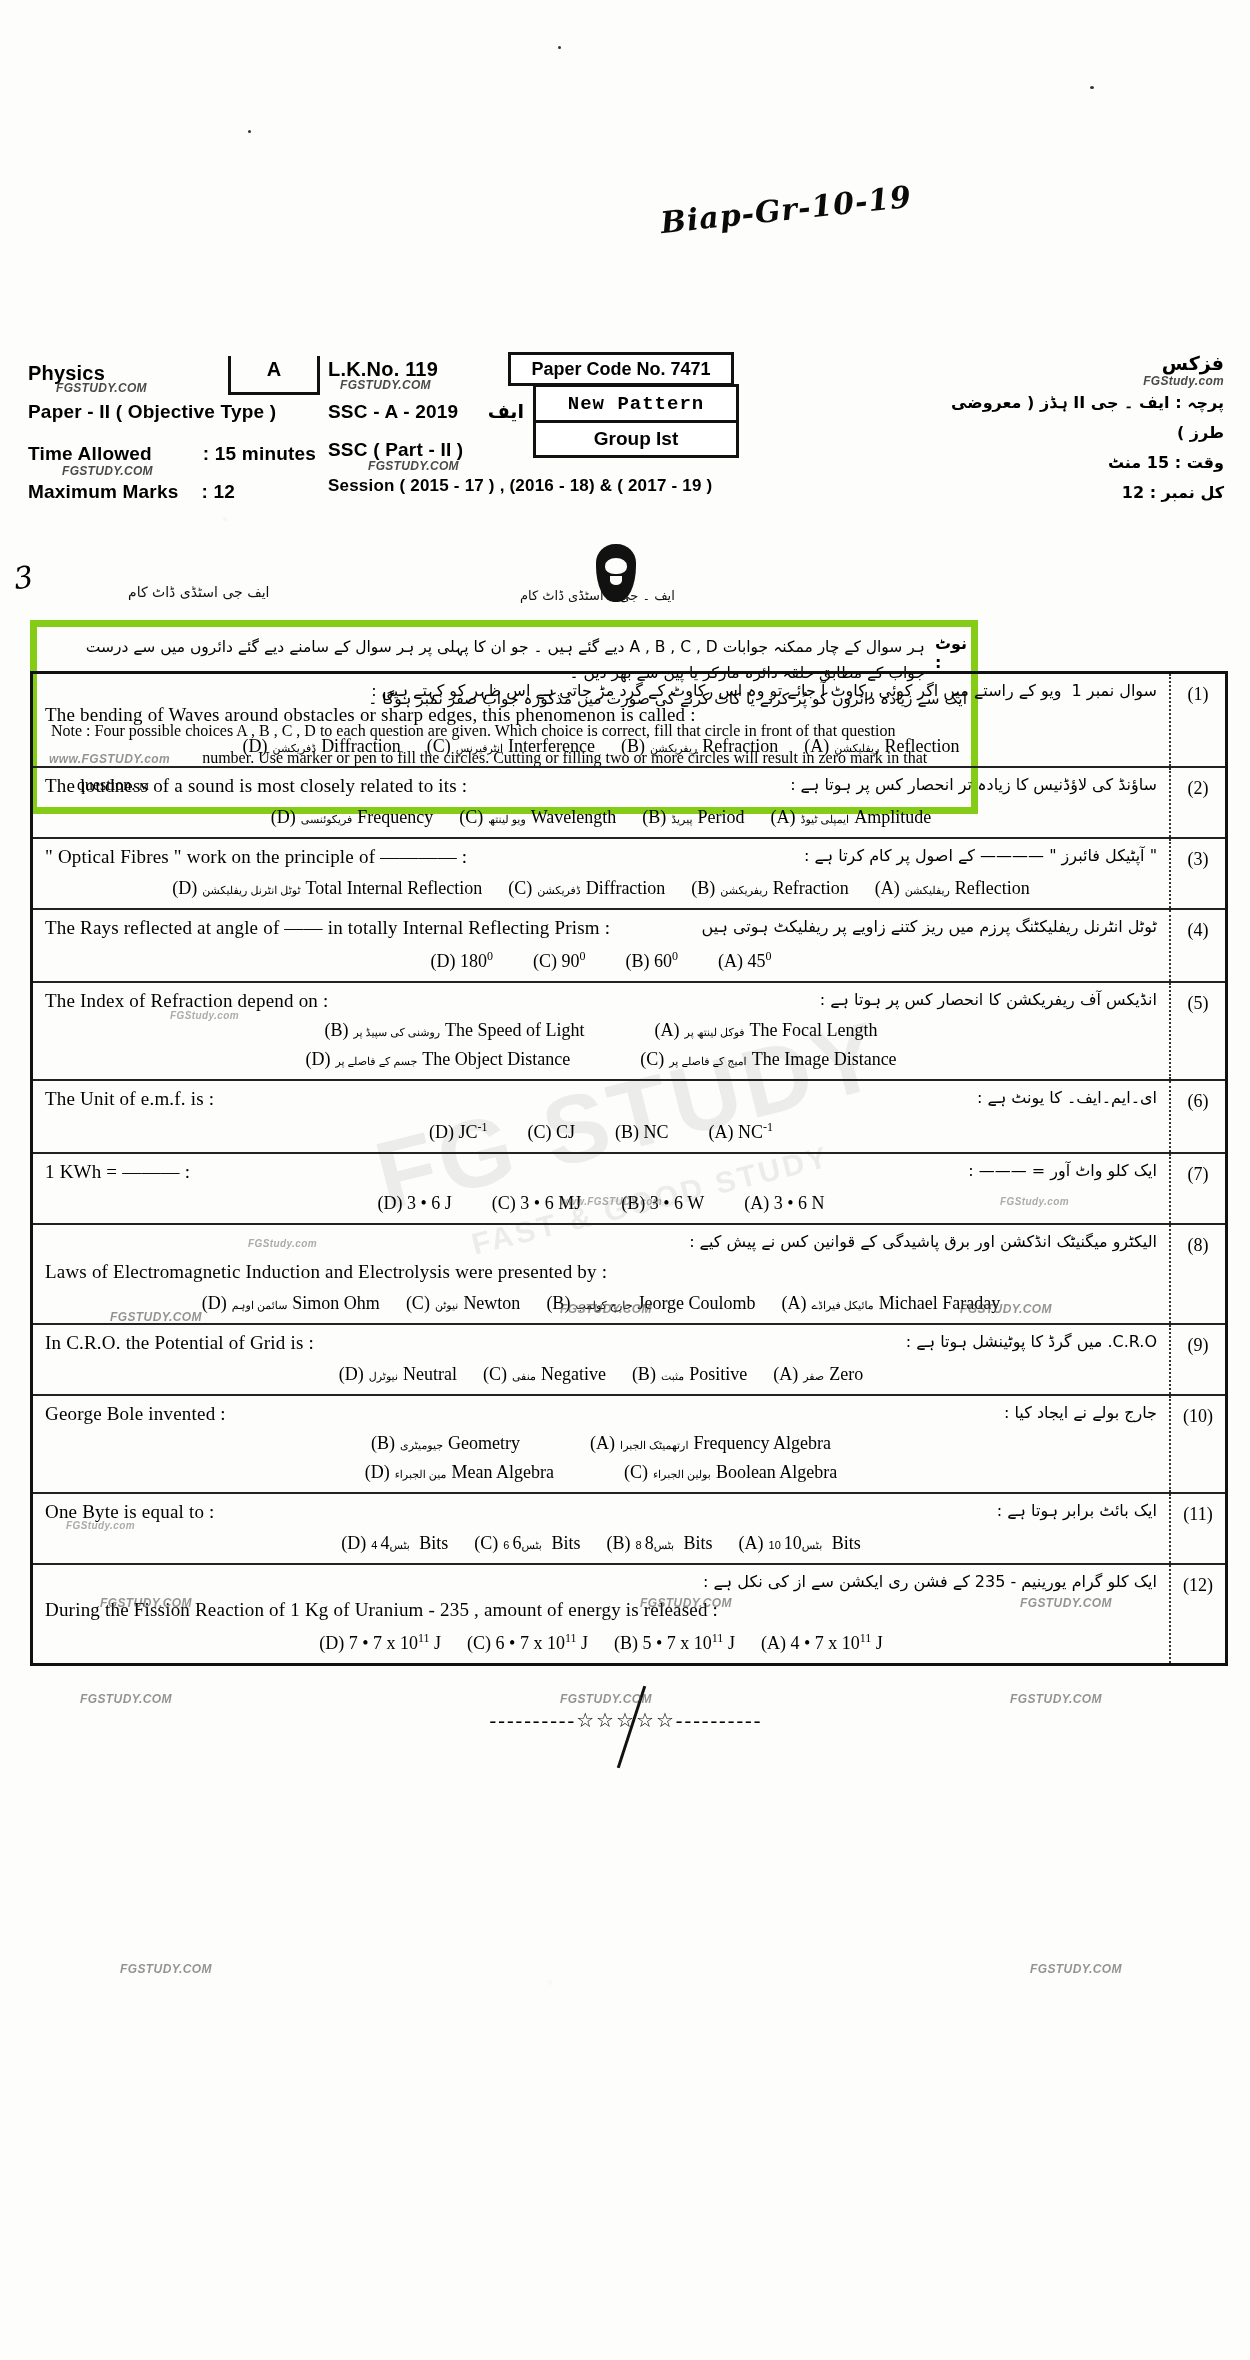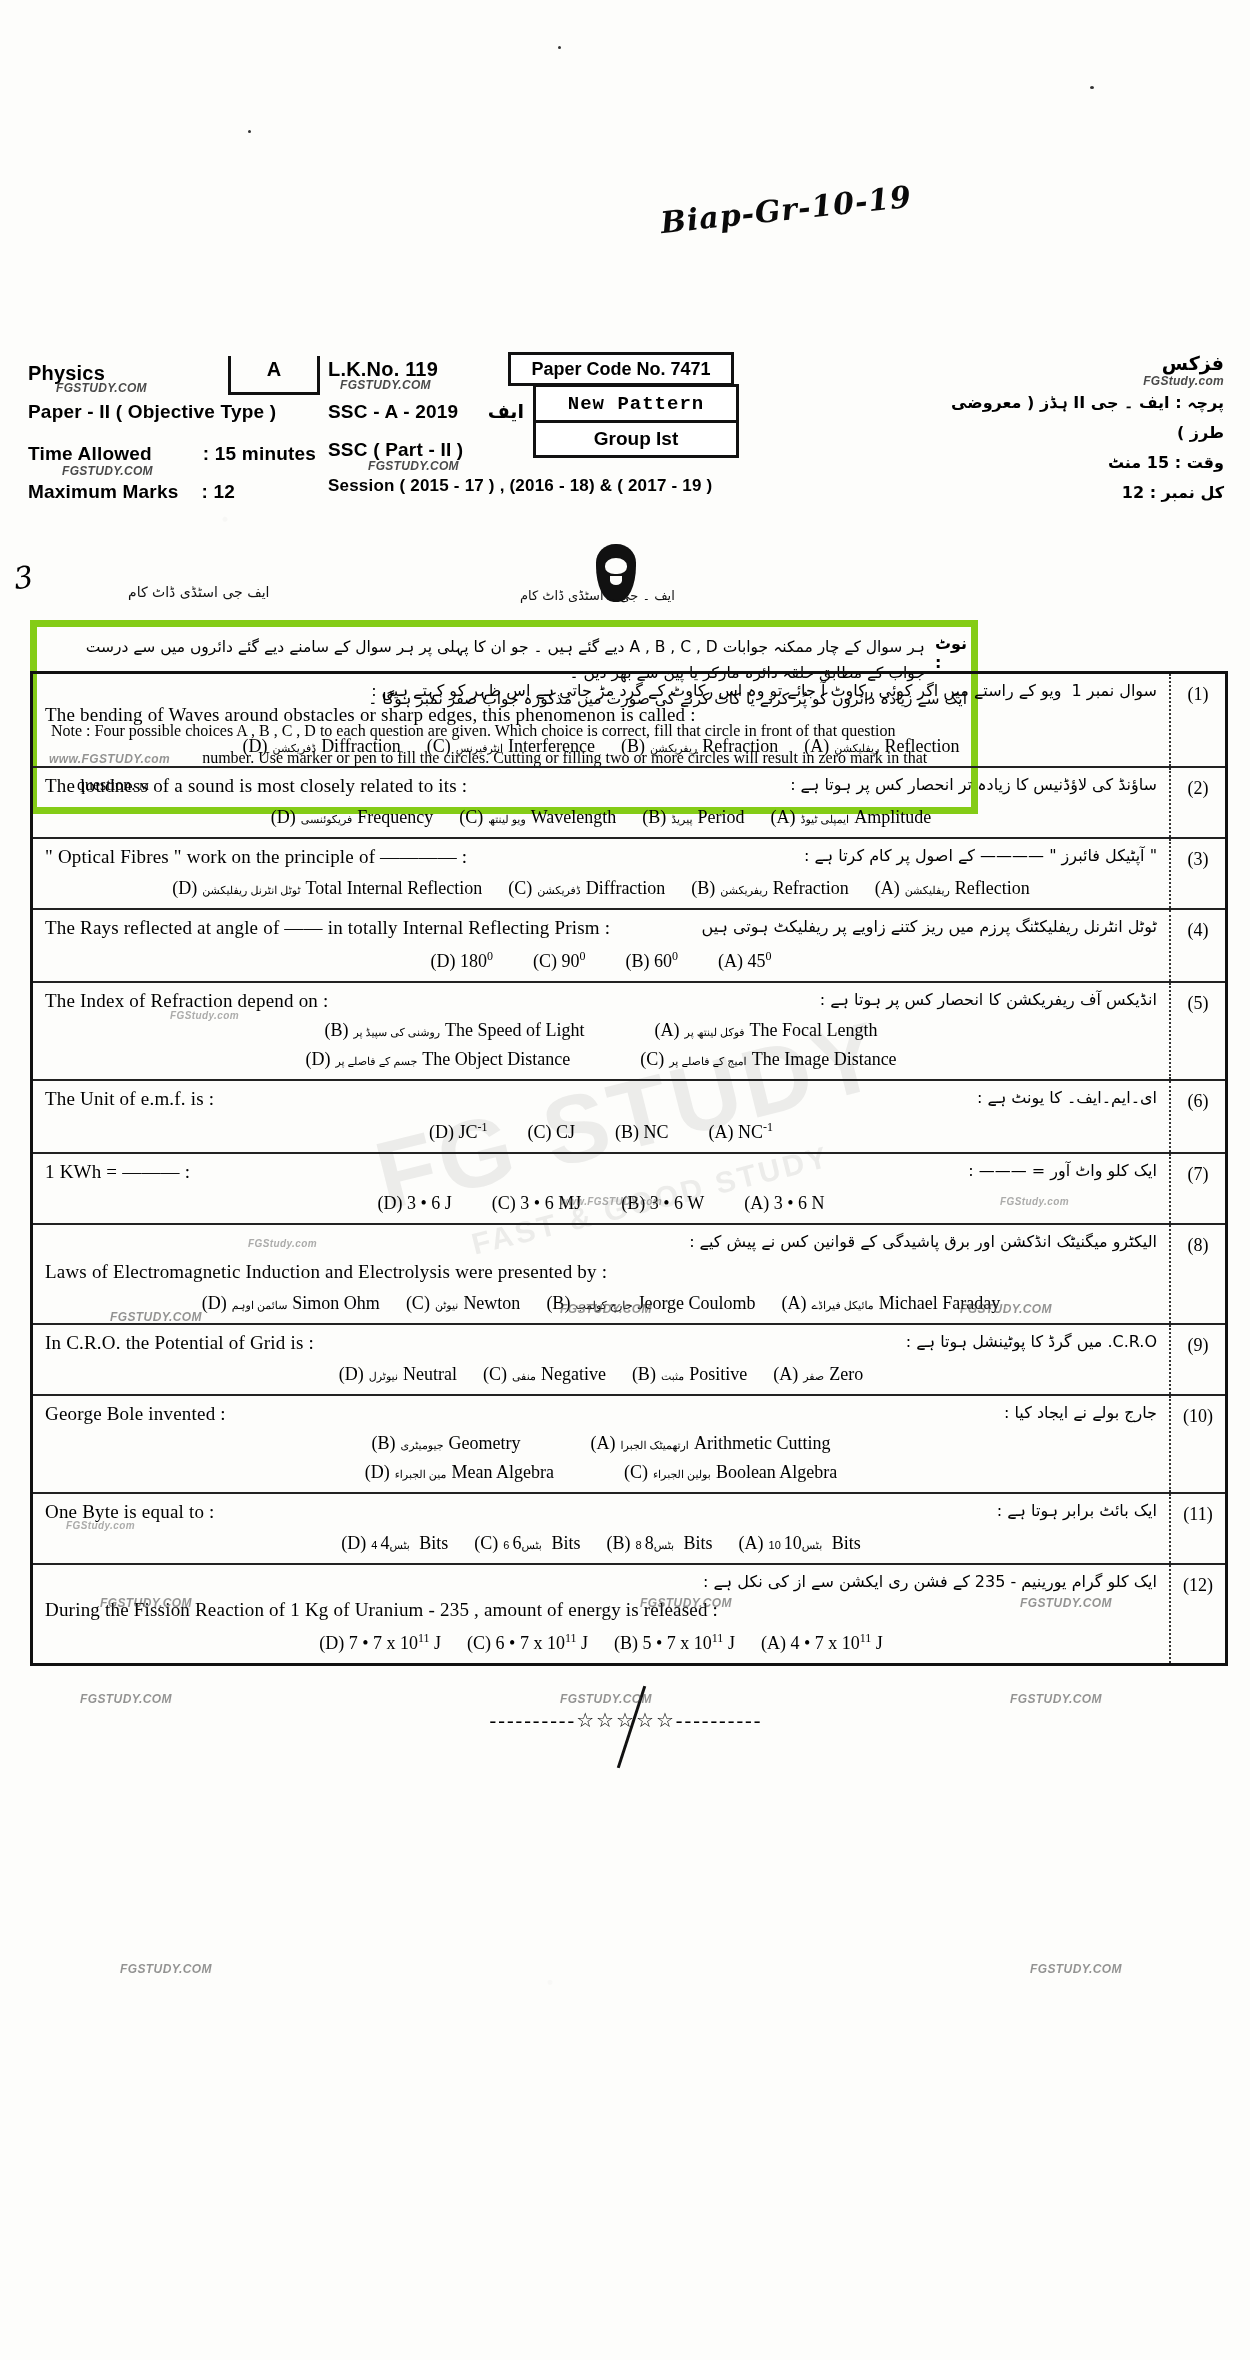--- a/index.html
+++ b/index.html
@@ -349,21 +349,21 @@
       </div>
     </div>
     <div class="row">
       <div class="qnum">(10)</div>
       <div class="qbody">
         <div class="stemrow">
           <div class="stem-en">George Bole invented      :</div>
           <div class="stem-ur">جارج بولے نے ایجاد کیا  :</div>
         </div>
         <div class="optrow2">
-          <div class="opt"><span class="lab">(A)</span><span class="ou">ارتھمیٹک الجبرا</span><span>Arithmetic Cutting</span></div>
+          <div class="opt"><span class="lab">(A)</span><span class="ou">ارتھمیٹک الجبرا</span><span>Frequency Algebra</span></div>
           <div class="opt"><span class="lab">(B)</span><span class="ou">جیومیٹری</span><span>Geometry</span></div>
         </div>
         <div class="optrow2">
           <div class="opt"><span class="lab">(C)</span><span class="ou">بولین الجبراء</span><span>Boolean Algebra</span></div>
           <div class="opt"><span class="lab">(D)</span><span class="ou">مین الجبراء</span><span>Mean Algebra</span></div>
         </div>
       </div>
     </div>
     <div class="row">
       <div class="qnum">(11)</div>

